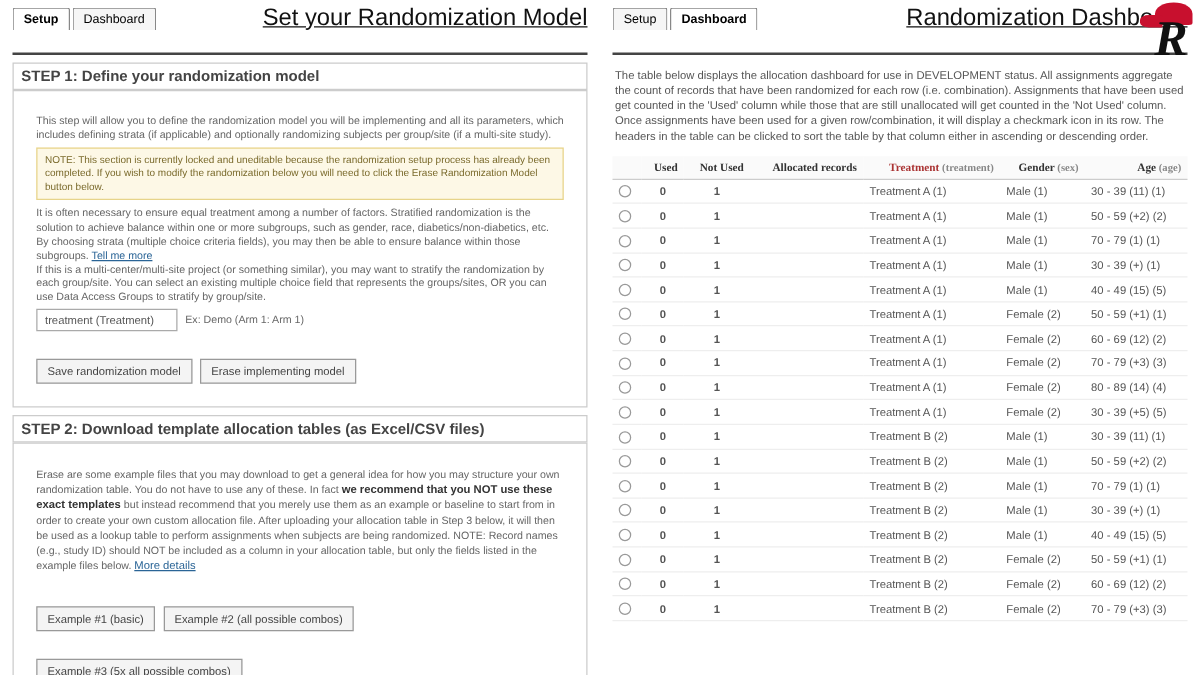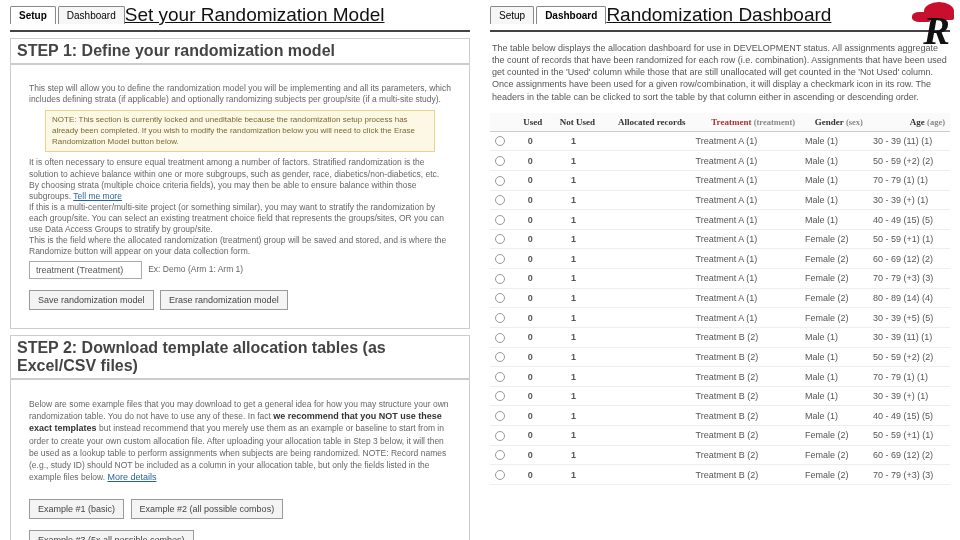--- a/index.html
+++ b/index.html
@@ -19,21 +19,21 @@
   }
   .col {
     width: 50%;
     padding: 4px 10px;
     position: relative;
   }
   .col-header {
     display: flex;
     align-items: center;
     border-bottom: 2px solid #444;
-    padding-bottom: 4px;
+    padding-bottom: 16px;
     margin-bottom: 6px;
   }
   .tabs {
     display: flex;
     gap: 2px;
   }
   .tab {
     border: 1px solid #888;
     background: #f6f6f6;
     padding: 3px 8px;
@@ -41,48 +41,48 @@
     border-bottom: none;
     border-radius: 2px 2px 0 0;
     cursor: pointer;
   }
   .tab.active {
     background: #fff;
     font-weight: bold;
   }
   .col-title {
     flex: 1;
-    text-align: left;
+    text-align: right;
     font-size: 19px;
     text-decoration: underline;
     color: #111;
   }
   .step-head {
     background: #fff;
     border: 1px solid #ccc;
     padding: 3px 6px;
     font-weight: bold;
-    font-size: 16px;
+    font-size: 12px;
     color: #444;
     margin-top: 6px;
   }
   .block {
     border: 1px solid #ccc;
     padding: 18px;
     font-size: 9px;
     color: #555;
     line-height: 1.35;
   }
   .note {
     background: #fdf8e6;
     border: 1px solid #e7d48a;
     padding: 4px 6px;
     font-size: 8px;
     color: #7a6a2c;
-    margin: 5px 16px;
+    margin: 5px 0;
   }
   .subhead {
     font-weight: bold;
     color: #333;
     margin-top: 5px;
     margin-bottom: 2px;
     font-size: 9.5px;
   }
   .subtext {
     color: #666;
@@ -104,21 +104,21 @@
     position: relative;
     color: #555;
   }
   .btn {
     border: 1px solid #999;
     background: #f4f4f4;
     padding: 3px 8px;
     font-size: 9px;
     cursor: pointer;
     color: #444;
-    margin-top: 11px;
+    margin-top: 22px;
     margin-right: 4px;
     display: inline-block;
   }
   .desc {
     font-size: 9px;
     color: #555;
     line-height: 1.35;
     padding: 4px 2px;
   }
   
@@ -203,35 +203,34 @@
     <div class="step-head">STEP 1: Define your randomization model</div>
     <div class="block">
       <div class="subtext">This step will allow you to define the randomization model you will be implementing and all its parameters, which includes defining strata (if applicable) and optionally randomizing subjects per group/site (if a multi-site study).</div>
       <div class="note">NOTE: This section is currently locked and uneditable because the randomization setup process has already been completed. If you wish to modify the randomization below you will need to click the Erase Randomization Model button below.</div>
 
       <div class="subtext">
         <span>It is often necessary to ensure equal treatment among a number of factors. Stratified randomization is the solution to achieve balance within one or more subgroups, such as gender, race, diabetics/non-diabetics, etc. By choosing strata (multiple choice criteria fields), you may then be able to ensure balance within those subgroups.</span>
         <span class="link">Tell me more</span>
       </div>
 
-      <div class="subtext">If this is a multi-center/multi-site project (or something similar), you may want to stratify the randomization by each group/site. You can select an existing treatment choice field that represents the groups/sites, OR you can use Data Access Groups to stratify by group/site.</div>
-
-      <div class="subtext">This is the field where the allocated randomization (treatment) group will be saved and stored, and is where the Randomize button will appear on your data collection form.</div>
+      <div class="subtext">If this is a multi-center/multi-site project (or something similar), you may want to stratify the randomization by each group/site. You can select an existing multiple choice field that represents the groups/sites, OR you can use Data Access Groups to stratify by group/site.</div>
+
       <div class="field-row">
         <div class="select">treatment (Treatment)</div>
         <div class="subtext">Ex: Demo (Arm 1: Arm 1)</div>
       </div>
 
       <span class="btn">Save randomization model</span>
-      <span class="btn">Erase randomization model</span>
+      <span class="btn">Erase implementing model</span>
     </div>
 
     <div class="step-head">STEP 2: Download template allocation tables (as Excel/CSV files)</div>
     <div class="block">
-      <span class="subtext">Below are some example files that you may download to get a general idea for how you may structure your own randomization table. You do not have to use any of these. In fact </span>
+      <span class="subtext">Erase are some example files that you may download to get a general idea for how you may structure your own randomization table. You do not have to use any of these. In fact </span>
       <strong>we recommend that you NOT use these exact templates</strong>
       <span class="subtext"> but instead recommend that you merely use them as an example or baseline to start from in order to create your own custom allocation file. After uploading your allocation table in Step 3 below, it will then be used as a lookup table to perform assignments when subjects are being randomized. NOTE: Record names (e.g., study ID) should NOT be included as a column in your allocation table, but only the fields listed in the example files below. </span>
       <span class="link">More details</span>
       <div style="margin-top:5px">
         <span class="btn">Example #1 (basic)</span>
         <span class="btn">Example #2 (all possible combos)</span>
         <span class="btn">Example #3 (5x all possible combos)</span>
       </div>
     </div>
 

